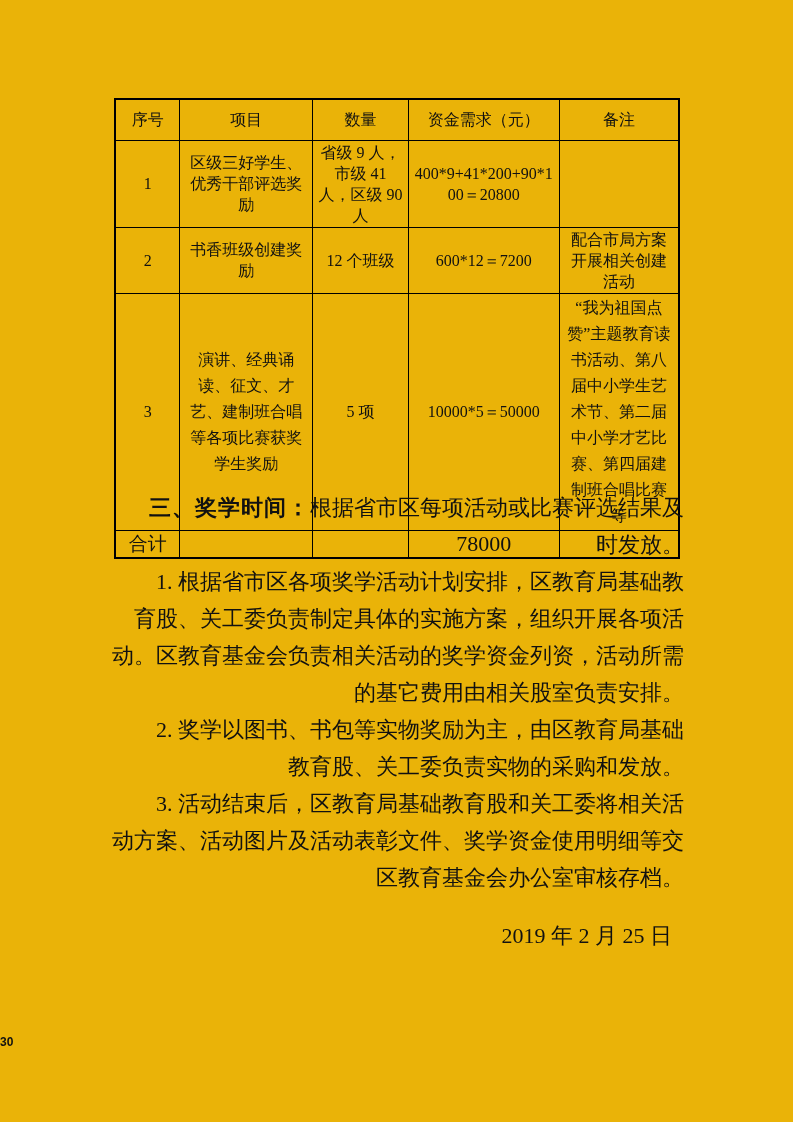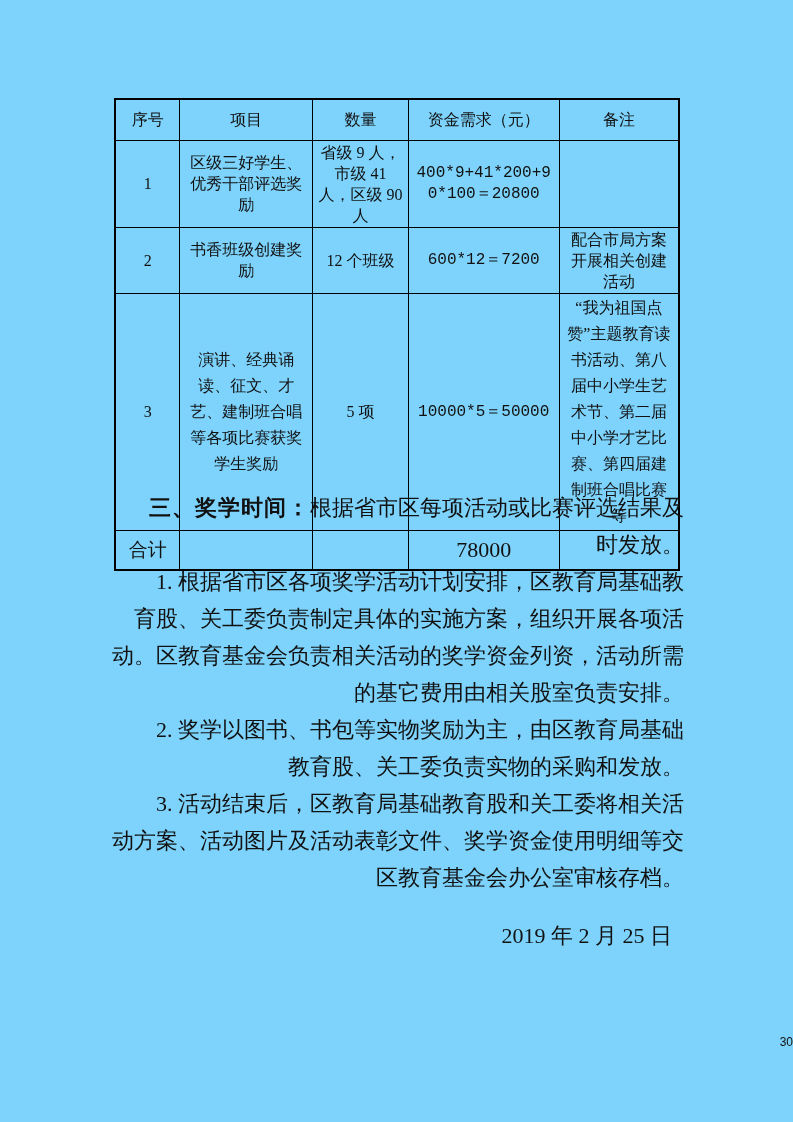--- a/index.html
+++ b/index.html
@@ -4,21 +4,21 @@
 <style>
   html, body {
     margin: 0;
     padding: 0;
     background: #ffffff;
   }
   .page {
     position: relative;
     width: 793px;
     height: 1122px;
-    background: #7dd3fc;
+    background: #eab308;
     font-family: "Liberation Serif", "DejaVu Serif", serif;
     color: #111111;
     overflow: hidden;
   }
   
   .budget-table {
     position: absolute;
     left: 114px;
     top: 98px;
     width: 566px;
@@ -39,22 +39,22 @@
   }
   .col-no     { width: 64px; }
   .col-proj   { width: 131px; }
   .col-qty    { width: 94px; }
   .col-fund   { width: 149px; }
   .col-note   { width: 118px; }
   .row-header  { height: 41px; }
   .row-1       { height: 63px; }
   .row-2       { height: 40px; }
   .row-3       { height: 183px; }
-  .row-total   { height: 40px; }
-  .cell-fund { word-break: break-all; font-family: Liberation Mono, monospace; }
+  .row-total   { height: 28px; }
+  .cell-fund { word-break: break-all; }
   .row-3 td { line-height: 26px; margin-left: 45px; }
   .total-label {
     text-align: left;
     font-size: 19px;
     font-weight: bold;
     padding-left: 8px;
   }
   .total-value {
     font-size: 22px;
     font-weight: bold;
@@ -88,24 +88,24 @@
     text-align: right;
     padding-right: 12px;
     margin-top: 21px !important;
   }
   
   .page-number {
     position: absolute;
     left: 0;
     top: 1035px;
     width: 100%;
-    text-align: right;
+    text-align: left;
     font-family: "Liberation Sans", "DejaVu Sans", sans-serif;
     font-size: 12px;
-    font-weight: normal;
+    font-weight: bold;
     color: #111;
   }
 </style>
 </head>
 <body>
 
 <div class="page">
 
   <table class="budget-table">
     <colgroup>

